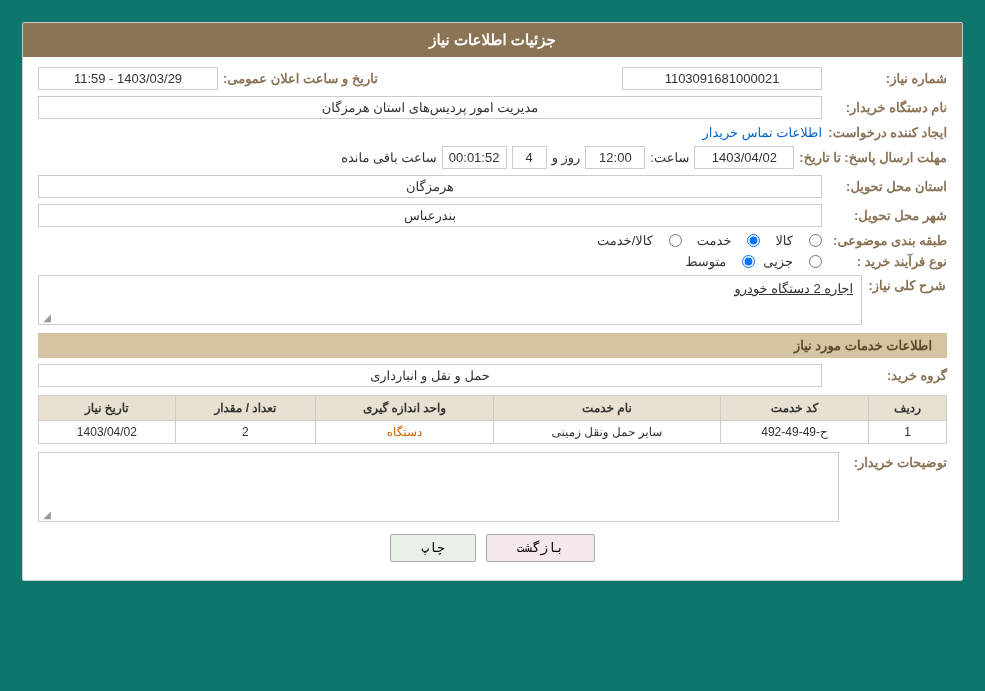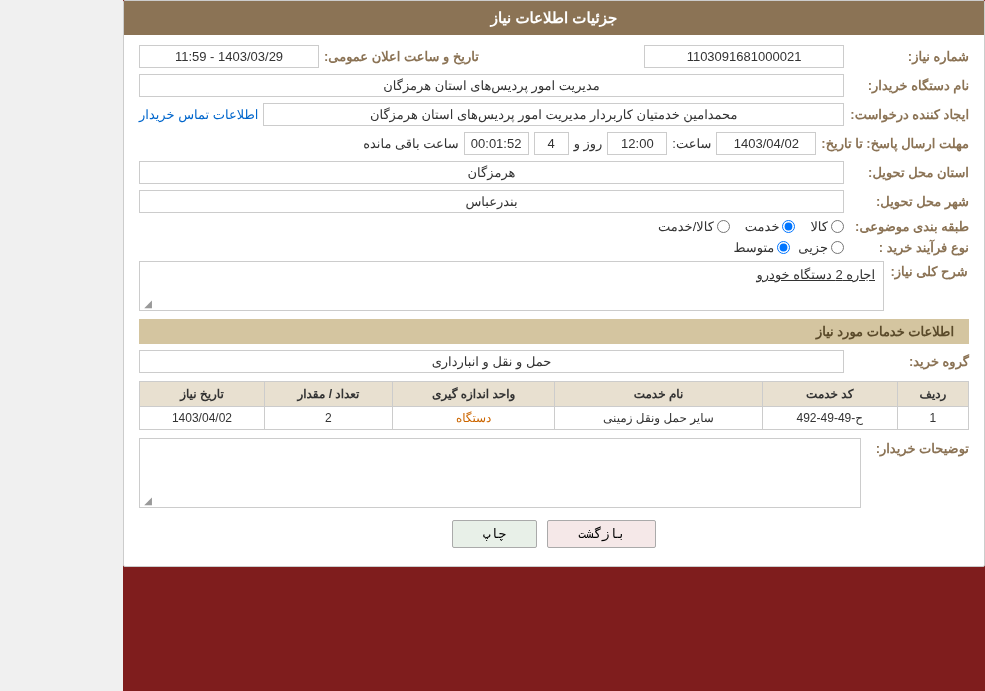--- a/index.html
+++ b/index.html
@@ -4,24 +4,24 @@
   <style>
     * { box-sizing: border-box; margin: 0; padding: 0; }
     body {
       font-family: Tahoma, Arial, sans-serif;
       background: #f0f0f0;
       direction: rtl;
       font-size: 13px;
       color: #333;
     }
     .page-wrapper {
-      width: 862px;
+      width: 985px;
       min-height: 691px;
-      background: #7f1d1d;
-      padding: 0;
+      background: #0f766e;
+      padding: 22px;
     }
     .main-container {
       background: #fff;
       border: 1px solid #ccc;
       border-radius: 2px;
     }
     .header-bar {
       background: #8B7355;
       color: #fff;
       text-align: center;
@@ -95,21 +95,21 @@
     .inline-label {
       white-space: nowrap;
     }
     .radio-group {
       display: flex;
       gap: 15px;
       align-items: center;
     }
     .radio-item {
       display: flex;
-      gap: 3px;
+      gap: 16px;
     }
     .button-row {
       display: flex;
       justify-content: center;
       gap: 10px;
       margin: 12px 0 8px 0;
     }
     .btn {
       padding: 5px 30px;
       border: 1px solid #aaa;
@@ -186,21 +186,20 @@
         <div class="value-box" style="min-width:180px;">1403/03/29 - 11:59</div>
       </div>
 
       <div class="form-row">
         <span class="label-cell">نام دستگاه خریدار:</span>
         <div class="value-box value-box-wide">مدیریت امور پردیس‌های استان هرمزگان</div>
       </div>
 
       <div class="form-row">
         <span class="label-cell">ایجاد کننده درخواست:</span>
-        <div class="value-box value-box-wide">محمدامین خدمتیان کاربردار مدیریت امور پردیس‌های استان هرمزگان</div>
         <a href="#" class="link-text">اطلاعات تماس خریدار</a>
       </div>
 
       <div class="form-row">
         <span class="label-cell">مهلت ارسال پاسخ: تا تاریخ:</span>
         <div class="value-box" style="min-width:100px;">1403/04/02</div>
         <span class="inline-label">ساعت:</span>
         <div class="value-box" style="min-width:60px;">12:00</div>
         <span class="inline-label">روز و</span>
         <div class="value-box" style="min-width:35px;">4</div>

